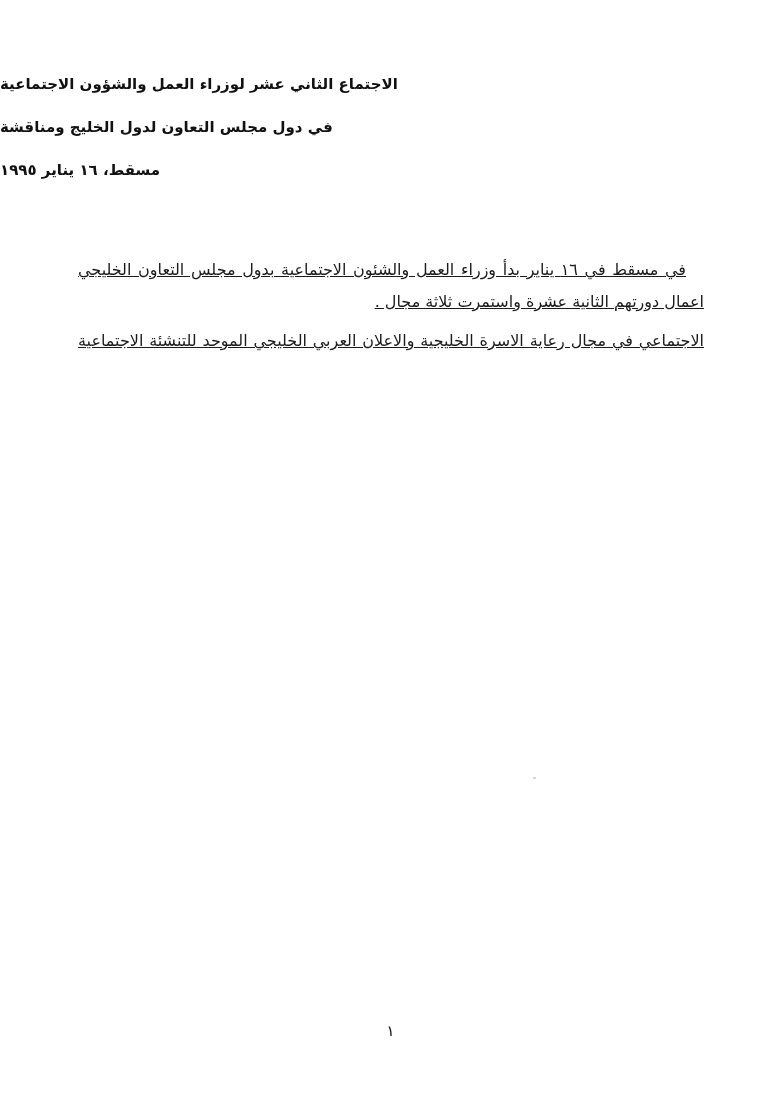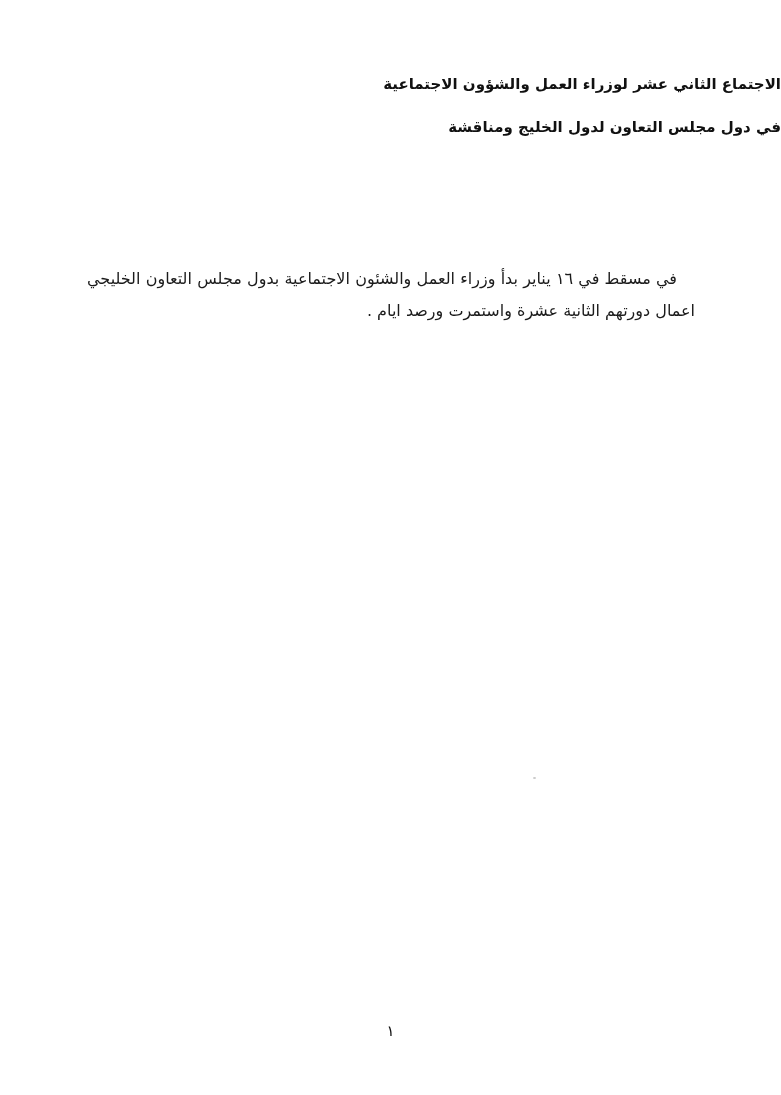--- a/index.html
+++ b/index.html
@@ -16,41 +16,41 @@
     font-family: "DejaVu Sans", sans-serif;
     overflow: hidden;
   }
   
   .title-block {
     position: absolute;
     top: 74px;
     left: 0;
     width: 100%;
     direction: rtl;
-    text-align: right;
+    text-align: left;
     font-weight: bold;
     font-size: 15px;
     color: #111111;
   }
   .title-line {
     line-height: 20px;
     margin: 0 0 23px 0;
   }
   
   .body-block {
     position: absolute;
     top: 246px;
     right: 69px;
     width: 642px;
     direction: rtl;
     font-size: 16px;
     line-height: 31.5px;
     color: #1b1b1b;
   }
-  .paragraph { margin: 17px; padding: 0; }
+  .paragraph { margin: 8px; padding: 0; text-decoration: underline; }
   .body-line {
     text-align: justify;
     text-align-last: justify;
     white-space: nowrap;
     overflow: hidden;
   }
   .body-line.first { text-indent: 18px; }
   .body-line.last {
     text-align-last: right;
     white-space: normal;
@@ -79,30 +79,32 @@
   }
 </style>
 </head>
 <body>
 
 <div class="page">
 
   <header class="title-block">
     <div class="title-line">الاجتماع الثاني عشر لوزراء العمل والشؤون الاجتماعية</div>
     <div class="title-line">في دول مجلس التعاون لدول الخليج ومناقشة</div>
+    <div class="title-line">مسقط، ١٦ يناير ١٩٩٥</div>
   </header>
 
   <main class="body-block">
 
     <div class="paragraph">
       <div class="body-line first">في مسقط في ١٦ يناير بدأ وزراء العمل والشئون الاجتماعية بدول مجلس التعاون الخليجي</div>
-      <div class="body-line last">اعمال دورتهم الثانية عشرة واستمرت ورصد ايام .</div>
+      <div class="body-line last">اعمال دورتهم الثانية عشرة واستمرت ثلاثة مجال .</div>
     </div>
 
     <div class="paragraph">
+      <div class="body-line">الاجتماعي في مجال رعاية الاسرة الخليجية والاعلان العربي الخليجي الموحد للتنشئة الاجتماعية</div>
     </div>
 
   </main>
 
   <div class="artifact-dot"></div>
 
   <footer class="page-number-wrap">
     <span class="page-number">١</span>
   </footer>
 

